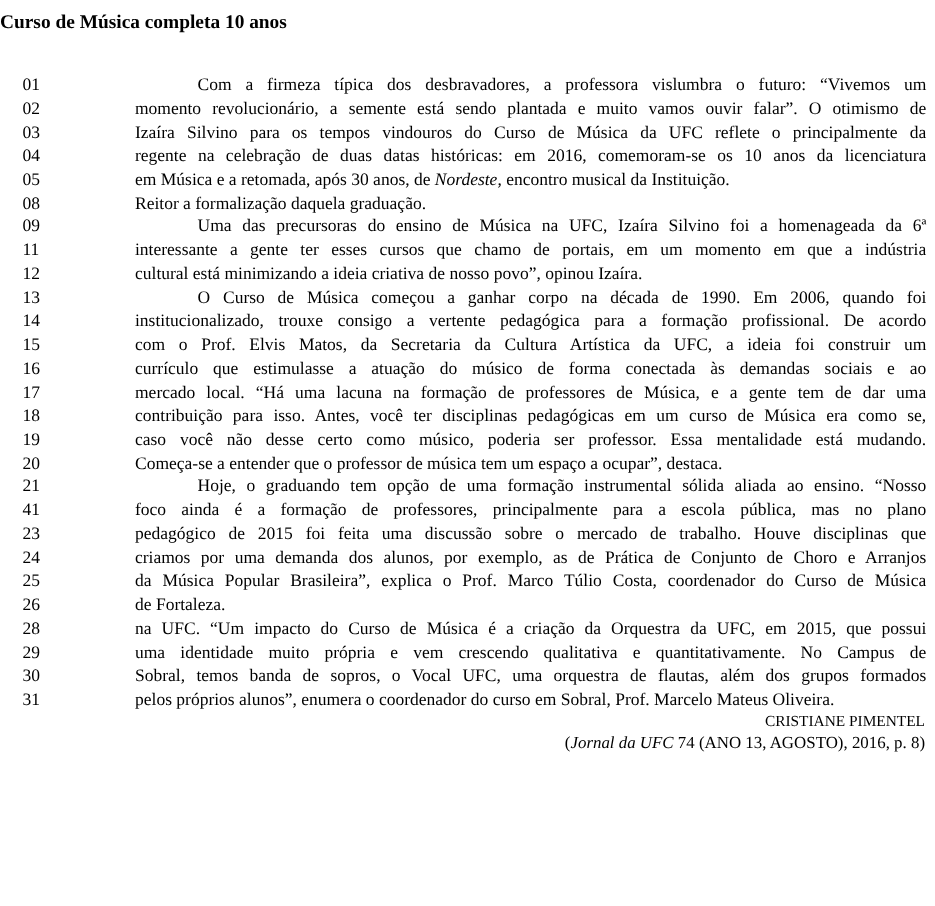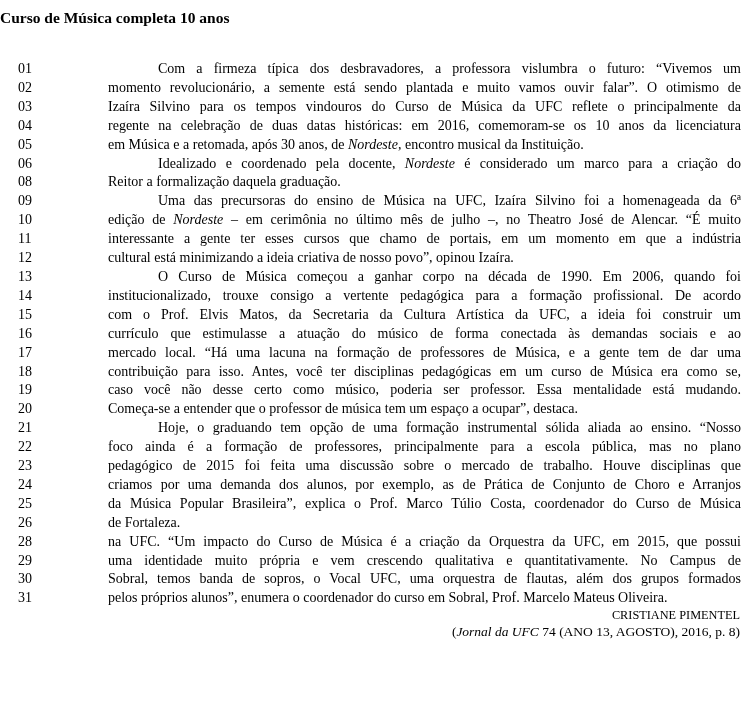--- a/index.html
+++ b/index.html
@@ -73,34 +73,26 @@
       </div>
       <div class="line">
         <span class="num">04</span>
         <span class="text j"><span>regente na celebração de duas datas históricas: em 2016, comemoram-se os 10 anos da licenciatura</span></span>
       </div>
       <div class="line">
         <span class="num">05</span>
         <span class="text"><span>em Música e a retomada, após 30 anos, de </span><i>Nordeste</i><span>, encontro musical da Instituição.</span></span>
       </div>
       <div class="line">
-        <span class="num">06</span>
-        <span class="text j ind"><span>Idealizado e coordenado pela docente, </span><i>Nordeste</i><span> é considerado um marco para a criação do</span></span>
-      </div>
-      <div class="line">
         <span class="num">08</span>
         <span class="text"><span>Reitor a formalização daquela graduação.</span></span>
       </div>
       <div class="line">
         <span class="num">09</span>
         <span class="text j ind"><span>Uma das precursoras do ensino de Música na UFC, Izaíra Silvino foi a homenageada da 6ª</span></span>
-      </div>
-      <div class="line">
-        <span class="num">10</span>
-        <span class="text j"><span>edição de </span><i>Nordeste</i><span> – em cerimônia no último mês de julho –, no Theatro José de Alencar. “É muito</span></span>
       </div>
       <div class="line">
         <span class="num">11</span>
         <span class="text j"><span>interessante a gente ter esses cursos que chamo de portais, em um momento em que a indústria</span></span>
       </div>
       <div class="line">
         <span class="num">12</span>
         <span class="text"><span>cultural está minimizando a ideia criativa de nosso povo”, opinou Izaíra.</span></span>
       </div>
       <div class="line">
@@ -133,21 +125,21 @@
       </div>
       <div class="line">
         <span class="num">20</span>
         <span class="text"><span>Começa-se a entender que o professor de música tem um espaço a ocupar”, destaca.</span></span>
       </div>
       <div class="line">
         <span class="num">21</span>
         <span class="text j ind"><span>Hoje, o graduando tem opção de uma formação instrumental sólida aliada ao ensino. “Nosso</span></span>
       </div>
       <div class="line">
-        <span class="num">22</span>
+        <span class="num">41</span>
         <span class="text j"><span>foco ainda é a formação de professores, principalmente para a escola pública, mas no plano</span></span>
       </div>
       <div class="line">
         <span class="num">23</span>
         <span class="text j"><span>pedagógico de 2015 foi feita uma discussão sobre o mercado de trabalho. Houve disciplinas que</span></span>
       </div>
       <div class="line">
         <span class="num">24</span>
         <span class="text j"><span>criamos por uma demanda dos alunos, por exemplo, as de Prática de Conjunto de Choro e Arranjos</span></span>
       </div>

